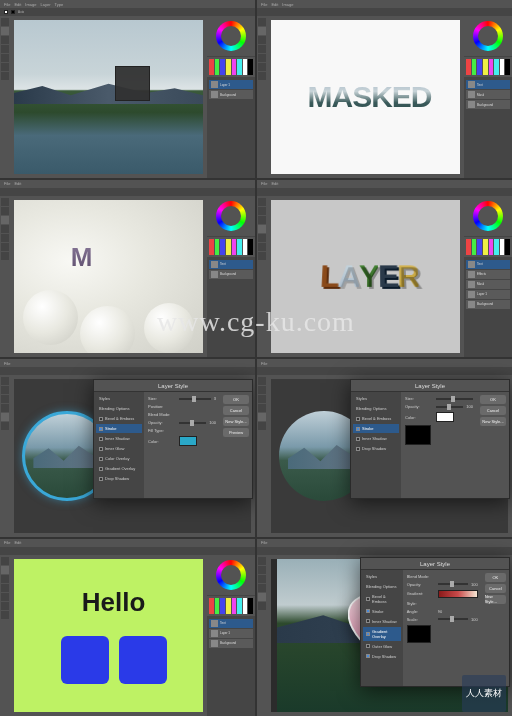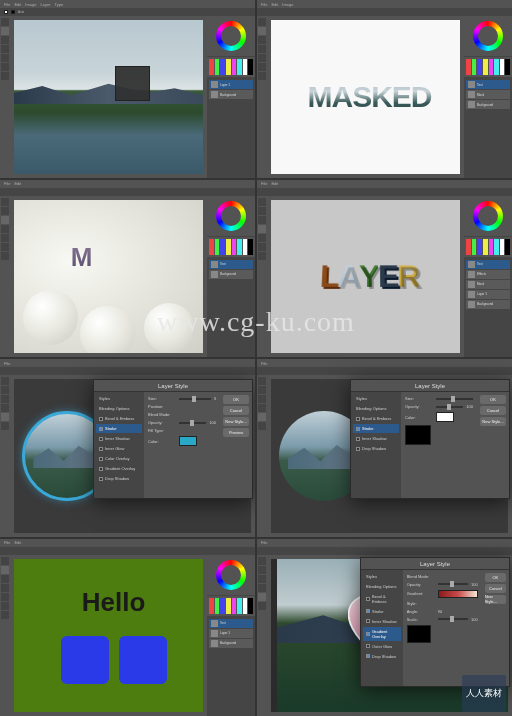--- a/index.html
+++ b/index.html
@@ -210,21 +210,21 @@
   }
   .circle-mask::before {
     content:'';position:absolute;top:35%;left:10%;right:0;height:30%;
     background:linear-gradient(90deg,#4a6a7a,#6a7a8a);
     clip-path:polygon(0 60%,20% 20%,40% 70%,60% 10%,80% 50%,100% 40%,100% 100%,0 100%);
   }
   .circle-mask.plain { border: none; box-shadow: none; }
 
   .hello-canvas {
     width: 100%; height: 100%;
-    background: #4d7c0f;
+    background: #bef264;
     display: flex;
     flex-direction: column;
     align-items: center;
     justify-content: center;
     gap: 18px;
     padding-left: 10px;
   }
   .hello-text {
     font-size: 26px;
     font-weight: 900;

